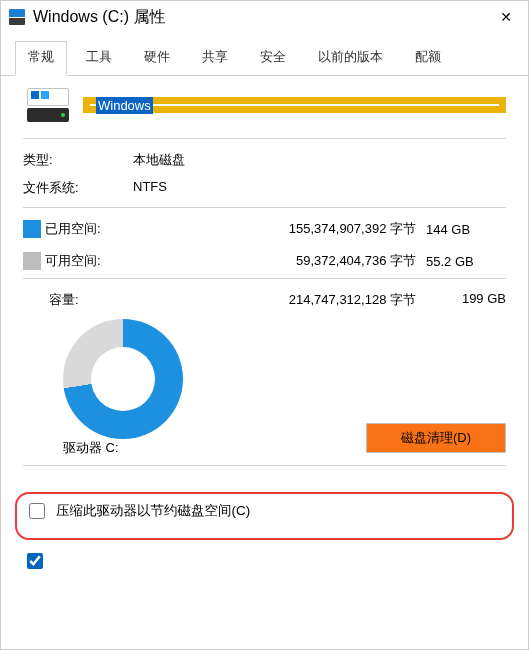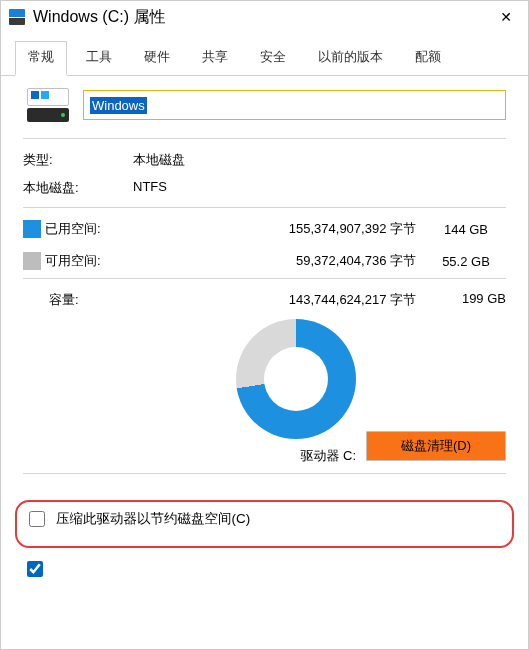--- a/index.html
+++ b/index.html
@@ -105,22 +105,22 @@
     position:relative;
   }
   .drive-large .dbot::after{
     content:"";
     position:absolute; right:4px; top:50%; transform:translateY(-50%);
     width:4px; height:4px; border-radius:50%;
     background:#2fd04a;
   }
   .name-input {
     flex:1;
-    height:30px;
-    border:1px solid #eab308;
+    height:16px;
+    border:7px solid #eab308;
     padding:0 6px;
     font-size:13px;
     background:#fff;
   }
   .name-val {
     background:#0a64c2; color:#fff;
     padding:1px 2px;
   }
 
   hr.sep {
@@ -142,21 +142,21 @@
     display:grid;
     grid-template-columns: 22px 100px 1fr 80px;
     row-gap:14px;
     align-items:center;
     margin-bottom:6px;
   }
   .swatch { width:18px; height:18px; }
   .sw-used { background:#1e90e0; }
   .sw-free { background:#bdbdbd; }
   .bytes { text-align:right; padding-right:10px;}
-  .gb { text-align:center;}
+  .gb { text-align:left;}
 
   .capacity {
     display:grid;
     grid-template-columns: 122px 1fr 80px;
     margin: 6px 0 10px 0;
   }
   .capacity .lab { padding-left: 26px;}
   .capacity .bytes { text-align:right; padding-right:10px;}
   .capacity .gb { text-align:right;}
   .donut {
@@ -172,21 +172,21 @@
     background:#fff;
     border-radius:50%;
   }
   .donut-row {
     display:grid;
     grid-template-columns: 1fr 140px;
     align-items:end;
     gap:10px;
     margin-bottom:8px;
   }
-  .donut-col { display:flex; flex-direction:column; align-items:flex-end; gap:8px; margin-left:40px;}
+  .donut-col { display:flex; flex-direction:column; align-items:flex-start; gap:0; margin-left:40px;}
   .clean-btn {
     height:30px;
     border:1px solid #bfbfbf;
     background:#f97316;
     border-radius:1px;
     font-size:13px;
     padding: 0 14px;
     align-self:end;
     margin-bottom:4px;
   }
@@ -248,21 +248,21 @@
       <div class="name-input" style="display:flex;align-items:center;">
         <span class="name-val">Windows</span>
       </div>
     </div>
 
     <hr class="sep">
 
     <div class="kv">
       <div class="k">类型:</div>
       <div class="v">本地磁盘</div>
-      <div class="k">本地磁盘:</div>
+      <div class="k">文件系统:</div>
       <div class="v">NTFS</div>
     </div>
 
     <hr class="sep">
 
     <div class="usage">
       <div class="swatch sw-used"></div>
       <div>已用空间:</div>
       <div class="bytes">155,374,907,392 字节</div>
       <div class="gb">144 GB</div>
@@ -270,21 +270,21 @@
       <div class="swatch sw-free"></div>
       <div>可用空间:</div>
       <div class="bytes">59,372,404,736 字节</div>
       <div class="gb">55.2 GB</div>
     </div>
 
     <hr class="sep">
 
     <div class="capacity">
       <div class="lab">容量:</div>
-      <div class="bytes">143,744,624,217 字节</div>
+      <div class="bytes">214,747,312,128 字节</div>
       <div class="gb">199 GB</div>
     </div>
 
     <div class="donut-row">
       <div class="donut-col">
         <div class="donut"></div>
         <div>驱动器 C:</div>
       </div>
       <button class="clean-btn">
         <span>磁盘清理(D)</span>

